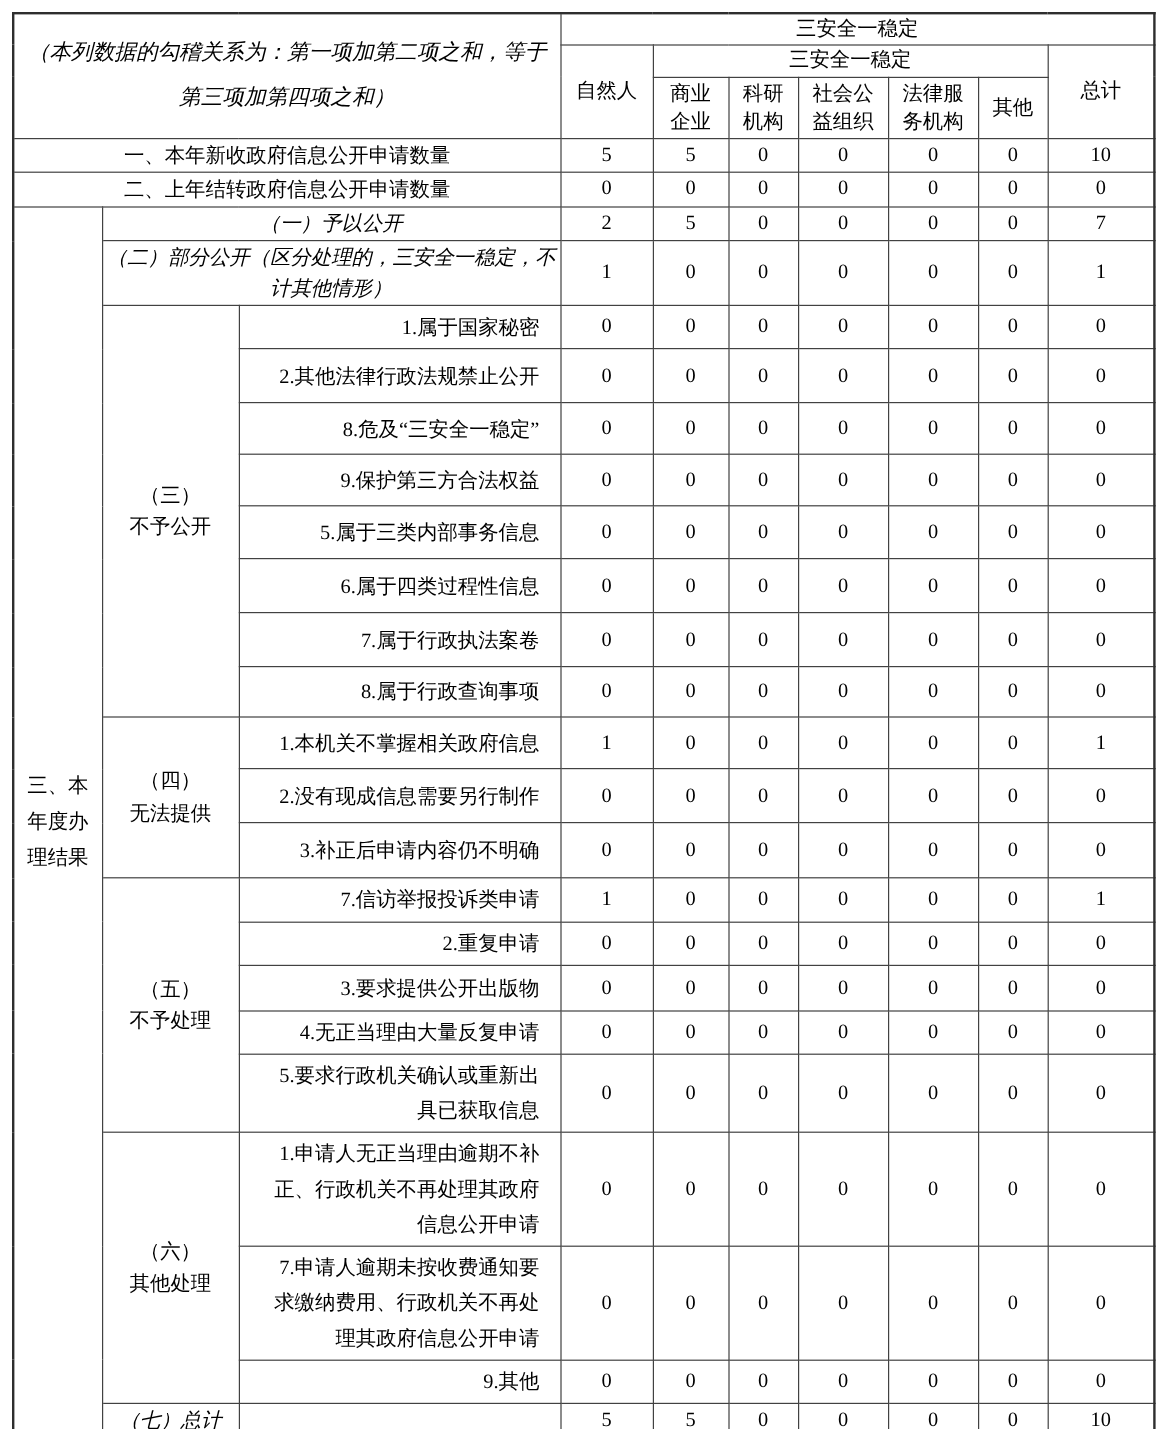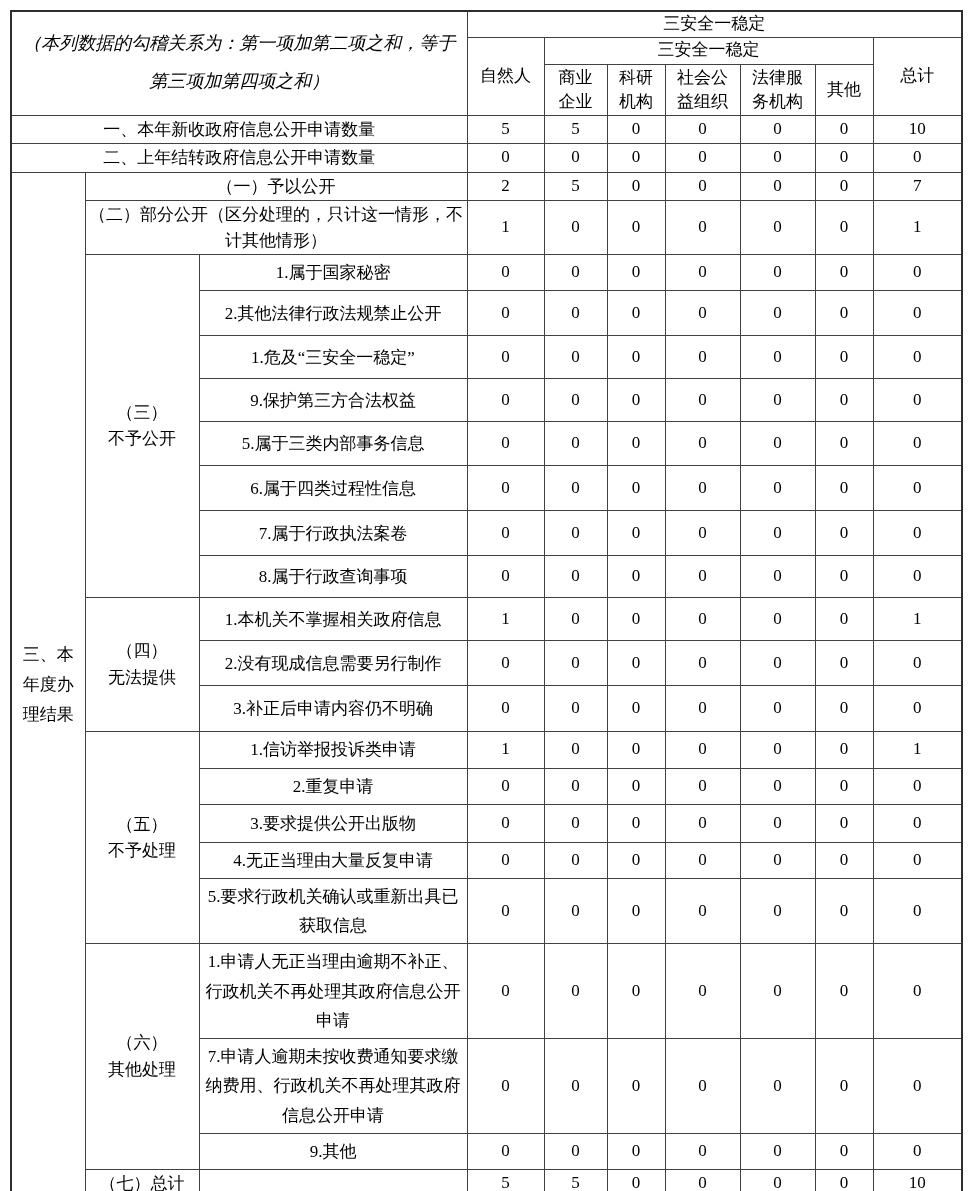--- a/index.html
+++ b/index.html
@@ -3,26 +3,26 @@
 <meta charset="utf-8">
 <style>
   html,body{margin:0;padding:0;background:#ffffff;}
   body{width:968px;height:1191px;overflow:hidden;color:#000;
        font-family:"Liberation Serif","DejaVu Serif",serif;}
   .t-wrap{margin:10px 0 0 10px;}
   table{border-collapse:collapse;table-layout:fixed;width:951px;border:2px solid #2e2e2e;}
   td{border:1px solid #414141;vertical-align:middle;text-align:center;
      font-size:17px;line-height:1.35;padding:1px 2px;overflow:hidden;white-space:pre-line;}
   .note{font-style:italic;font-size:18px;line-height:2.1;padding:0 8px;}
-  .kai{}
+  .kai{font-style:italic;}
   .hcell{line-height:1.4;}
   .lbl{line-height:1.5;}
   .grp{line-height:1.55;}
   .sec{line-height:1.78;}
-  .item{text-align:center;padding:3px 0;line-height:1.72;}
+  .item{text-align:right;padding:3px 17px;line-height:1.72;}
   .num{font-size:17px;}
 </style>
 </head>
 <body>
 
 <div class="t-wrap">
 <table>
   <colgroup>
     <col style="width:74px">
         <col style="width:114px">
@@ -86,21 +86,21 @@
     <td colspan="2" class="lbl kai">（一）予以公开</td>
     <td class="num">2</td>
           <td class="num">5</td>
           <td class="num">0</td>
           <td class="num">0</td>
           <td class="num">0</td>
           <td class="num">0</td>
           <td class="num">7</td>
   </tr>
   <tr style="height:51px">
-    <td colspan="2" class="lbl kai">（二）部分公开（区分处理的，只计这一情形，不计其他情形）</td>
+    <td colspan="2" class="lbl kai">（二）部分公开（区分处理的，三安全一稳定，不计其他情形）</td>
     <td class="num">1</td>
           <td class="num">0</td>
           <td class="num">0</td>
           <td class="num">0</td>
           <td class="num">0</td>
           <td class="num">0</td>
           <td class="num">1</td>
   </tr>
 
   <tr style="height:26px">
@@ -119,21 +119,21 @@
     <td class="item">2.其他法律行政法规禁止公开</td>
     <td class="num">0</td>
           <td class="num">0</td>
           <td class="num">0</td>
           <td class="num">0</td>
           <td class="num">0</td>
           <td class="num">0</td>
           <td class="num">0</td>
   </tr>
   <tr style="height:43px">
-    <td class="item">1.危及“三安全一稳定”</td>
+    <td class="item">8.危及“三安全一稳定”</td>
     <td class="num">0</td>
           <td class="num">0</td>
           <td class="num">0</td>
           <td class="num">0</td>
           <td class="num">0</td>
           <td class="num">0</td>
           <td class="num">0</td>
   </tr>
   <tr style="height:43px">
     <td class="item">9.保护第三方合法权益</td>
@@ -215,21 +215,21 @@
           <td class="num">0</td>
           <td class="num">0</td>
           <td class="num">0</td>
           <td class="num">0</td>
           <td class="num">0</td>
   </tr>
 
   <tr style="height:29px">
     <td rowspan="5" class="grp">（五）
 不予处理</td>
-    <td class="item">1.信访举报投诉类申请</td>
+    <td class="item">7.信访举报投诉类申请</td>
     <td class="num">1</td>
           <td class="num">0</td>
           <td class="num">0</td>
           <td class="num">0</td>
           <td class="num">0</td>
           <td class="num">0</td>
           <td class="num">1</td>
   </tr>
   <tr style="height:27px">
     <td class="item">2.重复申请</td>

